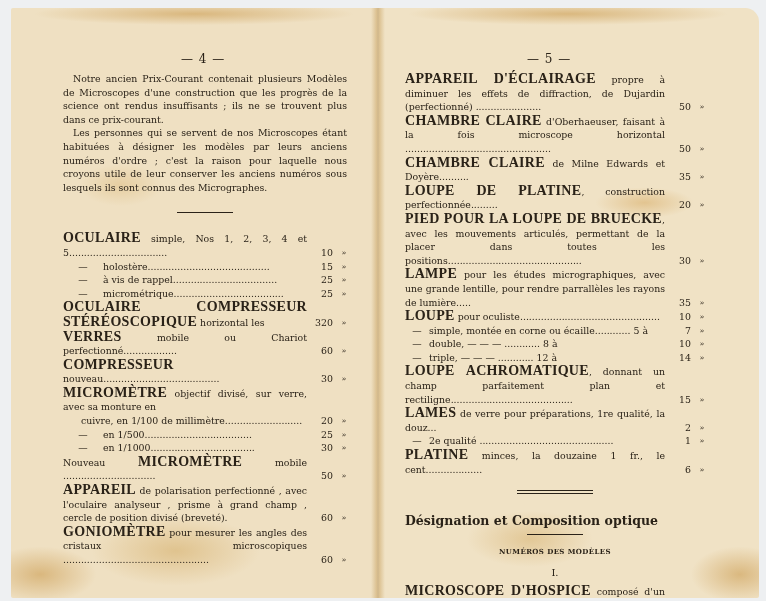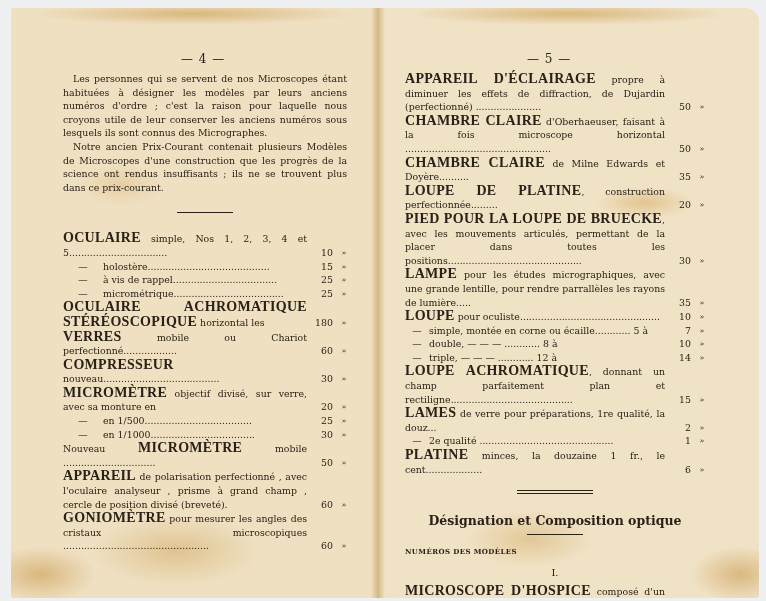--- a/index.html
+++ b/index.html
@@ -46,34 +46,34 @@
   .rule2 { width:76px; border-top:1.4px solid #2a2218; border-bottom:1px solid #2a2218; height:2px; margin:14px auto 10px; }
   .rule3 { width:56px; border-top:1px solid #2a2218; margin:6px auto 10px; }
   .item { position:relative; margin:0; }
   .item .txt { display:block; text-align:justify; padding-right:40px; }
   .item .cont { padding-left:18px; }
   .kw { font-family:Liberation Serif, serif; font-weight:bold; font-size:14px; letter-spacing:0.3px; }
   .dash { display:inline-block; width:40px; text-align:center; }
   .price { position:absolute; right:14px; bottom:0; width:24px; text-align:right; }
   .unit { position:absolute; right:-2px; bottom:0; width:10px; text-align:center; font-size:8px; }
   .note { text-indent:0; padding-left:10px; padding-right:40px; text-align:justify; }
-  .heading { text-align:center; font-size:12.5px; font-weight:bold; margin-top:20px; }
-  .smallcaps { font-size:7px; font-weight:bold; letter-spacing:0.4px; margin:6px 0 8px; }
+  .heading { font-size:12.5px; font-weight:bold; margin-top:20px; }
+  .smallcaps { text-align:center; font-size:7px; font-weight:bold; letter-spacing:0.4px; margin:6px 0 8px; }
   .roman { text-align:center; font-size:10px; margin:4px 0 4px; }
 </style>
 </head>
 <body>
 
 <div class="book">
 
   <div class="page left">
     <div class="folio">— 4 —</div>
     <div class="content">
+      <p class="intro">Notre ancien Prix-Courant contenait plusieurs Modèles de Microscopes d'une construction que les progrès de la science ont rendus insuffisants ; ils ne se trouvent plus dans ce prix-courant.</p>
       <p class="intro">Les personnes qui se servent de nos Microscopes étant habituées à désigner les modèles par leurs anciens numéros d'ordre ; c'est la raison pour laquelle nous croyons utile de leur conserver les anciens numéros sous lesquels ils sont connus des Micrographes.</p>
-      <p class="intro">Notre ancien Prix-Courant contenait plusieurs Modèles de Microscopes d'une construction que les progrès de la science ont rendus insuffisants ; ils ne se trouvent plus dans ce prix-courant.</p>
       <div class="rule"></div>
 
       <div class="item">
         <span class="txt"><span class="kw">OCULAIRE</span><span> simple, Nos 1, 2, 3, 4 et 5.................................</span></span>
         <span class="price">10</span>
           <span class="unit">»</span>
       </div>
       <div class="item">
         <span class="txt"><span class="dash">—</span><span>holostère.........................................</span></span>
         <span class="price">15</span>
@@ -83,36 +83,36 @@
         <span class="txt"><span class="dash">—</span><span>à vis de rappel...................................</span></span>
         <span class="price">25</span>
           <span class="unit">»</span>
       </div>
       <div class="item">
         <span class="txt"><span class="dash">—</span><span>micrométrique.....................................</span></span>
         <span class="price">25</span>
           <span class="unit">»</span>
       </div>
       <div class="item">
-        <span class="txt"><span class="kw">OCULAIRE ACHROMATIQUE STÉRÉOSCOPIQUE</span><span> horizontal les</span><br></span>
-        <span class="price">180</span>
+        <span class="txt"><span class="kw">OCULAIRE COMPRESSEUR STÉRÉOSCOPIQUE</span><span> horizontal les</span><br></span>
+        <span class="price">320</span>
           <span class="unit">»</span>
       </div>
       <div class="item">
         <span class="txt"><span class="kw">VERRES</span><span> mobile ou Chariot perfectionné..................</span></span>
         <span class="price">60</span>
           <span class="unit">»</span>
       </div>
       <div class="item">
         <span class="txt"><span class="kw">COMPRESSEUR</span><span> nouveau.......................................</span></span>
         <span class="price">30</span>
           <span class="unit">»</span>
       </div>
       <div class="item">
-        <span class="txt"><span class="kw">MICROMÈTRE</span><span> objectif divisé, sur verre, avec sa monture en</span><br></span>
+        <span class="txt"><span class="kw">MICROMÈTRE</span><span> objectif divisé, sur verre, avec sa monture en</span><br><span class="cont">cuivre, en 1/100 de millimètre..........................</span></span>
         <span class="price">20</span>
           <span class="unit">»</span>
       </div>
       <div class="item">
         <span class="txt"><span class="dash">—</span><span>en 1/500....................................</span></span>
         <span class="price">25</span>
           <span class="unit">»</span>
       </div>
       <div class="item">
         <span class="txt"><span class="dash">—</span><span>en 1/1000...................................</span></span>

